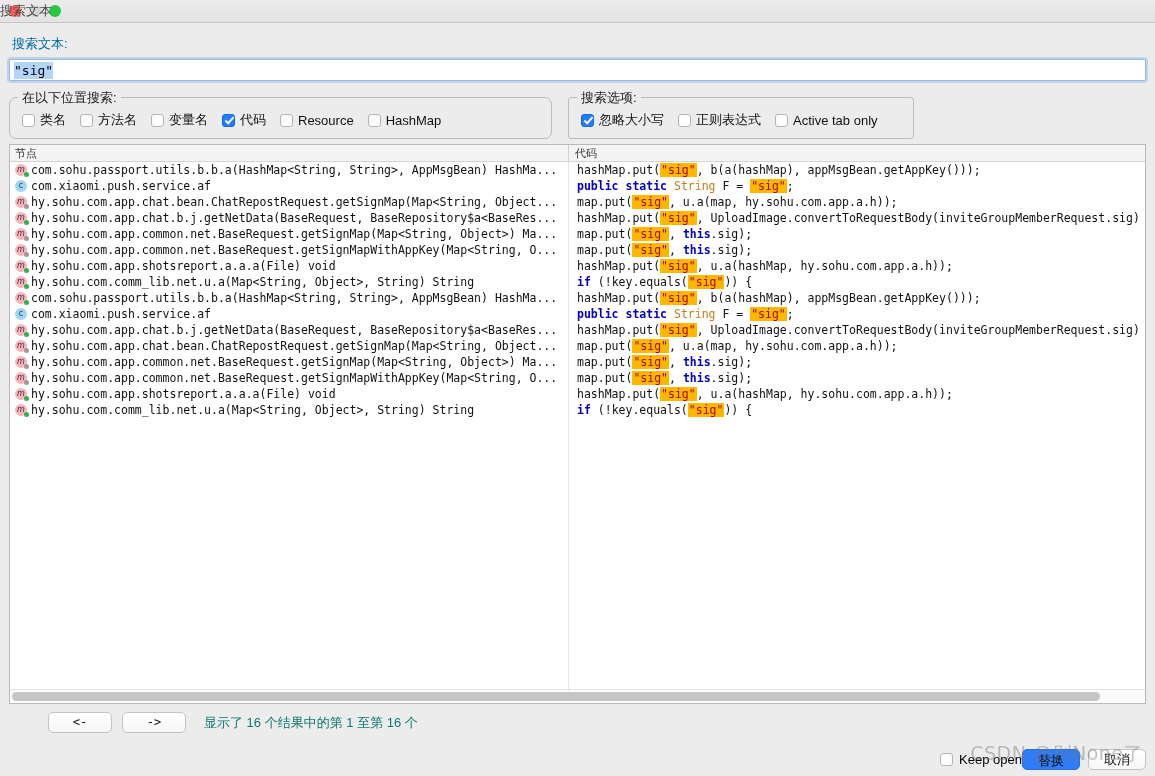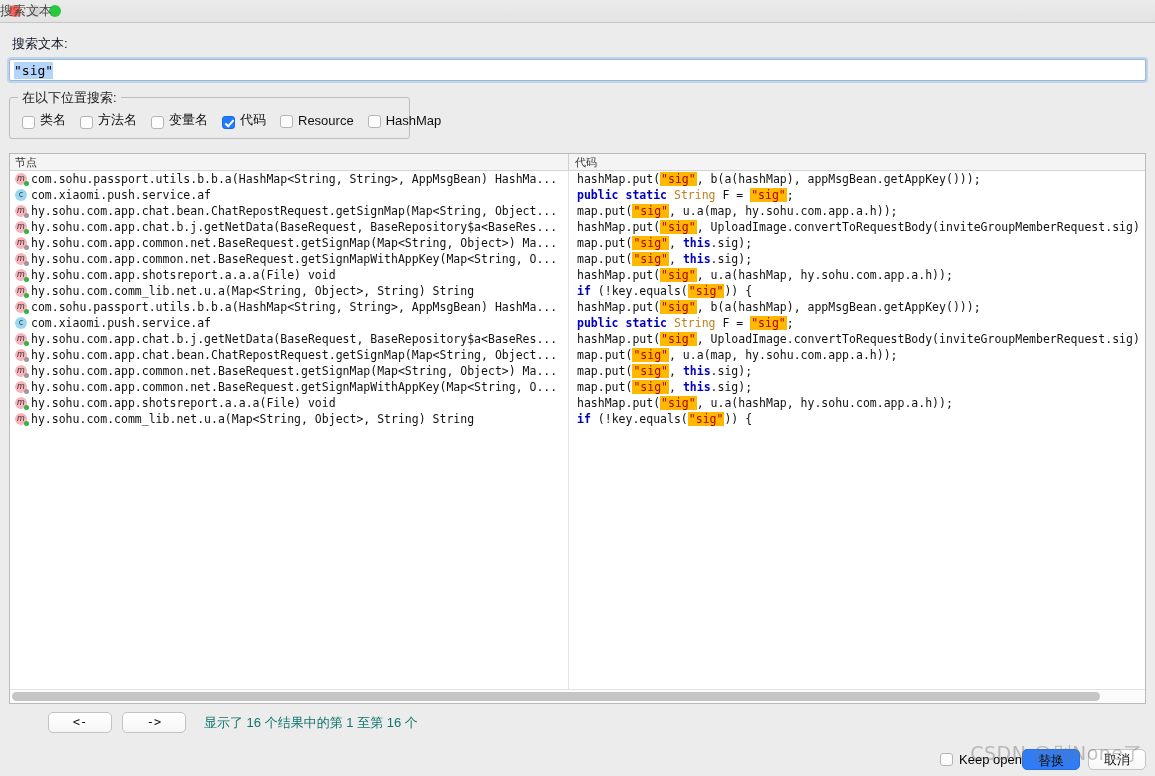--- a/index.html
+++ b/index.html
@@ -64,21 +64,21 @@
   .content {
     flex: 1;
     padding: 0 9px;
     display: flex;
     flex-direction: column;
     box-sizing: border-box;
   }
 
   .field-label {
     font-size: 13px;
-    color: #0f172a;
+    color: #0369a1;
     margin: 12px 0 6px 3px;
   }
 
   .search-input {
     height: 22px;
     background: #ffffff;
     border: 1px solid #9ab9d8;
     box-shadow: 0 0 0 2px rgba(110,168,225,.35);
     border-radius: 2px;
     display: flex;
@@ -109,32 +109,32 @@
   }
   .groupbox > .legend {
     position: absolute;
     top: -9px;
     left: 8px;
     background: #ececec;
     padding: 0 4px;
     font-size: 13px;
     color: #1a1a1a;
   }
-  #group-scope { width: 401px; }
+  #group-scope { width: 543px; border-radius: 7px; }
   #group-options { width: 346px; }
 
   .checkrow {
     display: flex;
     align-items: center;
     gap: 14px;
     height: 20px;
   }
   .cb {
     display: flex;
-    align-items: flex-end;
+    align-items: center;
     gap: 5px;
     font-size: 13px;
     color: #111;
     white-space: nowrap;
   }
   .box {
     width: 13px;
     height: 13px;
     border-radius: 3px;
     border: 1px solid #b4b4b4;
@@ -155,21 +155,21 @@
     top: 0.5px;
     width: 3px;
     height: 7px;
     border: solid #fff;
     border-width: 0 2px 2px 0;
     transform: rotate(42deg);
   }
 
   
   .results {
-    margin-top: 14px;
+    margin-top: 5px;
     flex: 1;
     border: 1px solid #b9b9b9;
     background: #fff;
     display: flex;
     flex-direction: column;
     min-height: 0;
     position: relative;
   }
   .res-head {
     height: 16px;
@@ -428,20 +428,37 @@
             <span class="box"></span>
             <span>Resource</span>
           </label>
           <label class="cb">
             <span class="box"></span>
             <span>HashMap</span>
           </label>
         </div>
       </div>
 
+      <div class="groupbox" id="group-options">
+        <div class="legend">搜索选项:</div>
+        <div class="checkrow">
+          <label class="cb">
+            <span class="box checked"></span>
+            <span>忽略大小写</span>
+          </label>
+          <label class="cb">
+            <span class="box"></span>
+            <span>正则表达式</span>
+          </label>
+          <label class="cb">
+            <span class="box"></span>
+            <span>Active tab only</span>
+          </label>
+        </div>
+      </div>
 
     </div>
 
     <div class="results">
       <div class="res-head">
         <div class="col-node">节点</div>
         <div class="col-code">代码</div>
       </div>
       <div class="res-body">
         <div class="col-node-body" id="node-col">

